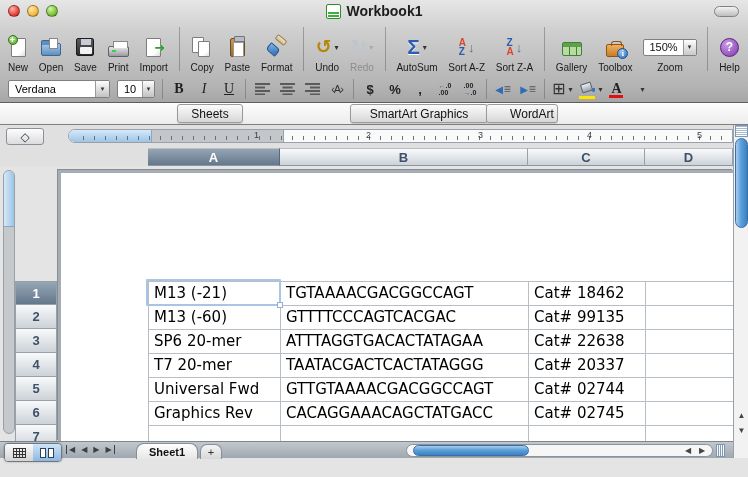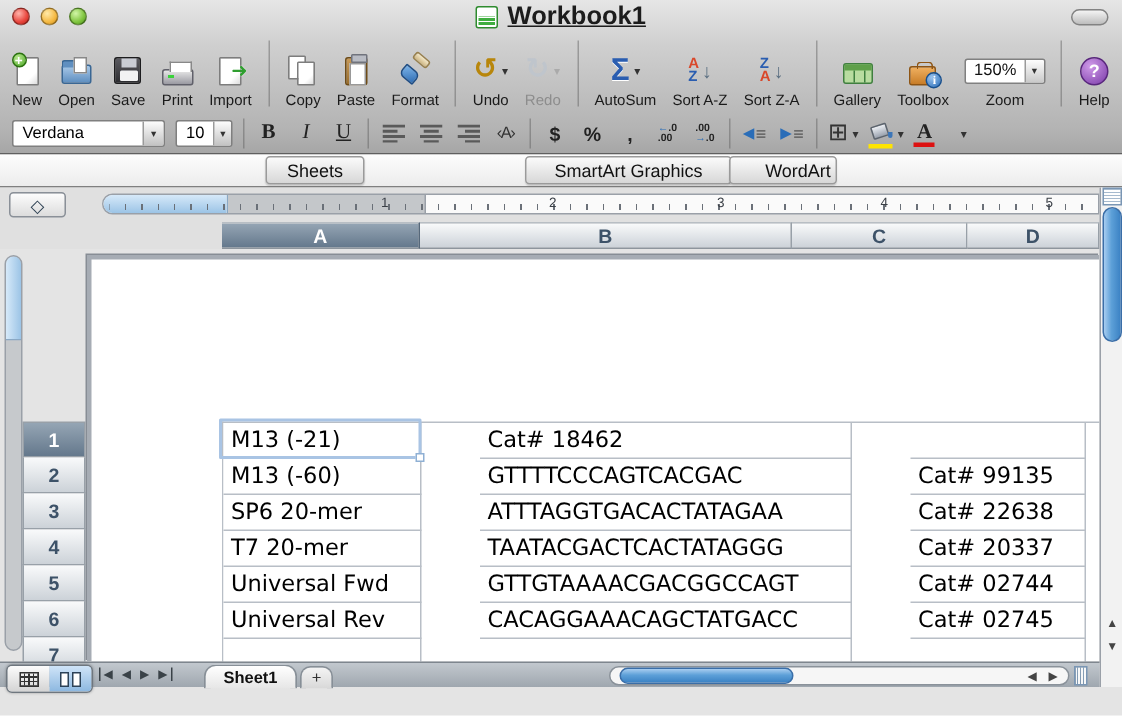--- a/index.html
+++ b/index.html
@@ -14,21 +14,21 @@
   .titlebar { position:absolute; left:0; top:0; width:100%; height:22px; }
   .lights { position:absolute; left:8px; top:5px; display:flex; gap:7px; }
   .light { width:12px; height:12px; border-radius:50%; border:1px solid rgba(0,0,0,.35); }
   .light.red    { background:radial-gradient(circle at 35% 30%, #ffb3ab, #e8453c 60%, #b02318); }
   .light.yellow { background:radial-gradient(circle at 35% 30%, #ffe9a8, #f5b942 60%, #c78a1a); }
   .light.green  { background:radial-gradient(circle at 35% 30%, #d2f5a8, #7ec43d 60%, #4e8f1c); }
   .titlewrap { position:absolute; left:0; right:0; top:2px; height:18px; display:flex; align-items:center; justify-content:center; gap:6px; }
   .doc-icon { width:15px; height:15px; background:#fff; border:1px solid #2e8b2e; border-radius:2px; position:relative; }
   .doc-icon::after { content:""; position:absolute; left:1px; right:1px; bottom:1px; height:6px;
     background:repeating-linear-gradient(0deg,#3fae3f 0 2px,#fff 2px 3px); }
-  .title-text { font-size:17px; font-weight:bold; color:#1c1c1c;text-decoration:underline; }
+  .title-text { font-size:14px; font-weight:bold; color:#1c1c1c; }
   .lozenge { position:absolute; right:9px; top:6px; width:25px; height:11px; border-radius:6px;
     border:1px solid #828282; background:linear-gradient(#f4f4f4,#bdbdbd); }
 
   
   .toolbar { position:absolute; left:0; top:23px; width:100%; height:52px;
     display:flex; align-items:center; justify-content:space-between; padding:0 8px; }
   .tbtn { display:flex; flex-direction:column; align-items:center; justify-content:flex-end; gap:2px; height:48px; cursor:default; }
   .tbtn .lbl { font-size:10px; color:#1a1a1a; white-space:nowrap; }
   .tbtn.disabled .lbl { color:#8d8d8d; }
   .tsep { width:1px; height:44px; background:rgba(90,90,90,.45); }
@@ -138,21 +138,21 @@
   .vr-blue { position:absolute; left:0; top:0; width:10px; height:56px; border-radius:5px 5px 0 0;
     background:linear-gradient(90deg,#d6e9f9,#9cc4e6); border-bottom:1px solid #8aa8c4; }
   .rowheads { position:absolute; left:15px; top:115px; width:42px; }
   .rhead { width:42px; height:24px; background:linear-gradient(#f9fafb,#ccd2d8);
     border:1px solid #98a0a8; border-top:none; display:flex; align-items:center; justify-content:center;
     font-size:13px; font-weight:bold; color:#3d5268; }
   .rhead:first-child { border-top:1px solid #98a0a8; }
   .rhead.sel { background:linear-gradient(#95a5b4,#64788c); color:#fff; }
 
   .grid { position:absolute; left:148px; top:115px; width:586px; border-top:1px solid #b8bec6; border-left:1px solid #b8bec6; }
-  .grow { display:grid; grid-template-columns:132px 248px 117px 88px; height:24px;gap:39px; }
+  .grow { display:grid; grid-template-columns:132px 248px 117px 88px; height:24px; }
   .cell { border-right:1px solid #b8bec6; border-bottom:1px solid #b8bec6; font-family:"DejaVu Sans",sans-serif;
     font-size:15px; line-height:22px; color:#000; padding-left:5px; white-space:nowrap; overflow:hidden; background:#fff; }
   .selbox { position:absolute; left:146px; top:113px; width:135px; height:27px; border:2px solid #a9c4e4; border-radius:1px; pointer-events:none; }
   .selbox .handle { position:absolute; right:-4px; bottom:-4px; width:6px; height:6px; background:#fff; border:1px solid #8fb0d4; }
 
   
   .vscroll { position:absolute; left:733px; top:125px; width:15px; height:333px; background:#f2f2f2; border-left:1px solid #9aa0a8; }
   .vsplit { position:absolute; left:1px; top:0; width:13px; height:12px; background:linear-gradient(#cde2f6,#8fb8e0); border:1px solid #7a96b4;
     background-image:repeating-linear-gradient(0deg,rgba(255,255,255,.9) 0 1px,rgba(90,130,170,.5) 1px 2px); }
   .vthumb { position:absolute; left:1px; top:13px; width:13px; height:90px; border-radius:7px;
@@ -486,20 +486,21 @@
       <div class="rhead">4</div>
       <div class="rhead">5</div>
       <div class="rhead">6</div>
       <div class="rhead">7</div>
 
     </div>
 
     <div class="grid">
       <div class="grow">
         <div class="cell">M13 (-21)</div>
+        <div class="cell">TGTAAAACGACGGCCAGT</div>
         <div class="cell">Cat# 18462</div>
         <div class="cell"></div>
       </div>
       <div class="grow">
         <div class="cell">M13 (-60)</div>
         <div class="cell">GTTTTCCCAGTCACGAC</div>
         <div class="cell">Cat# 99135</div>
         <div class="cell"></div>
       </div>
       <div class="grow">
@@ -514,21 +515,21 @@
         <div class="cell">Cat# 20337</div>
         <div class="cell"></div>
       </div>
       <div class="grow">
         <div class="cell">Universal Fwd</div>
         <div class="cell">GTTGTAAAACGACGGCCAGT</div>
         <div class="cell">Cat# 02744</div>
         <div class="cell"></div>
       </div>
       <div class="grow">
-        <div class="cell">Universal Rev</div>
+        <div class="cell">Graphics Rev</div>
         <div class="cell">CACAGGAAACAGCTATGACC</div>
         <div class="cell">Cat# 02745</div>
         <div class="cell"></div>
       </div>
       <div class="grow">
         <div class="cell"></div>
         <div class="cell"></div>
         <div class="cell"></div>
         <div class="cell"></div>
       </div>

